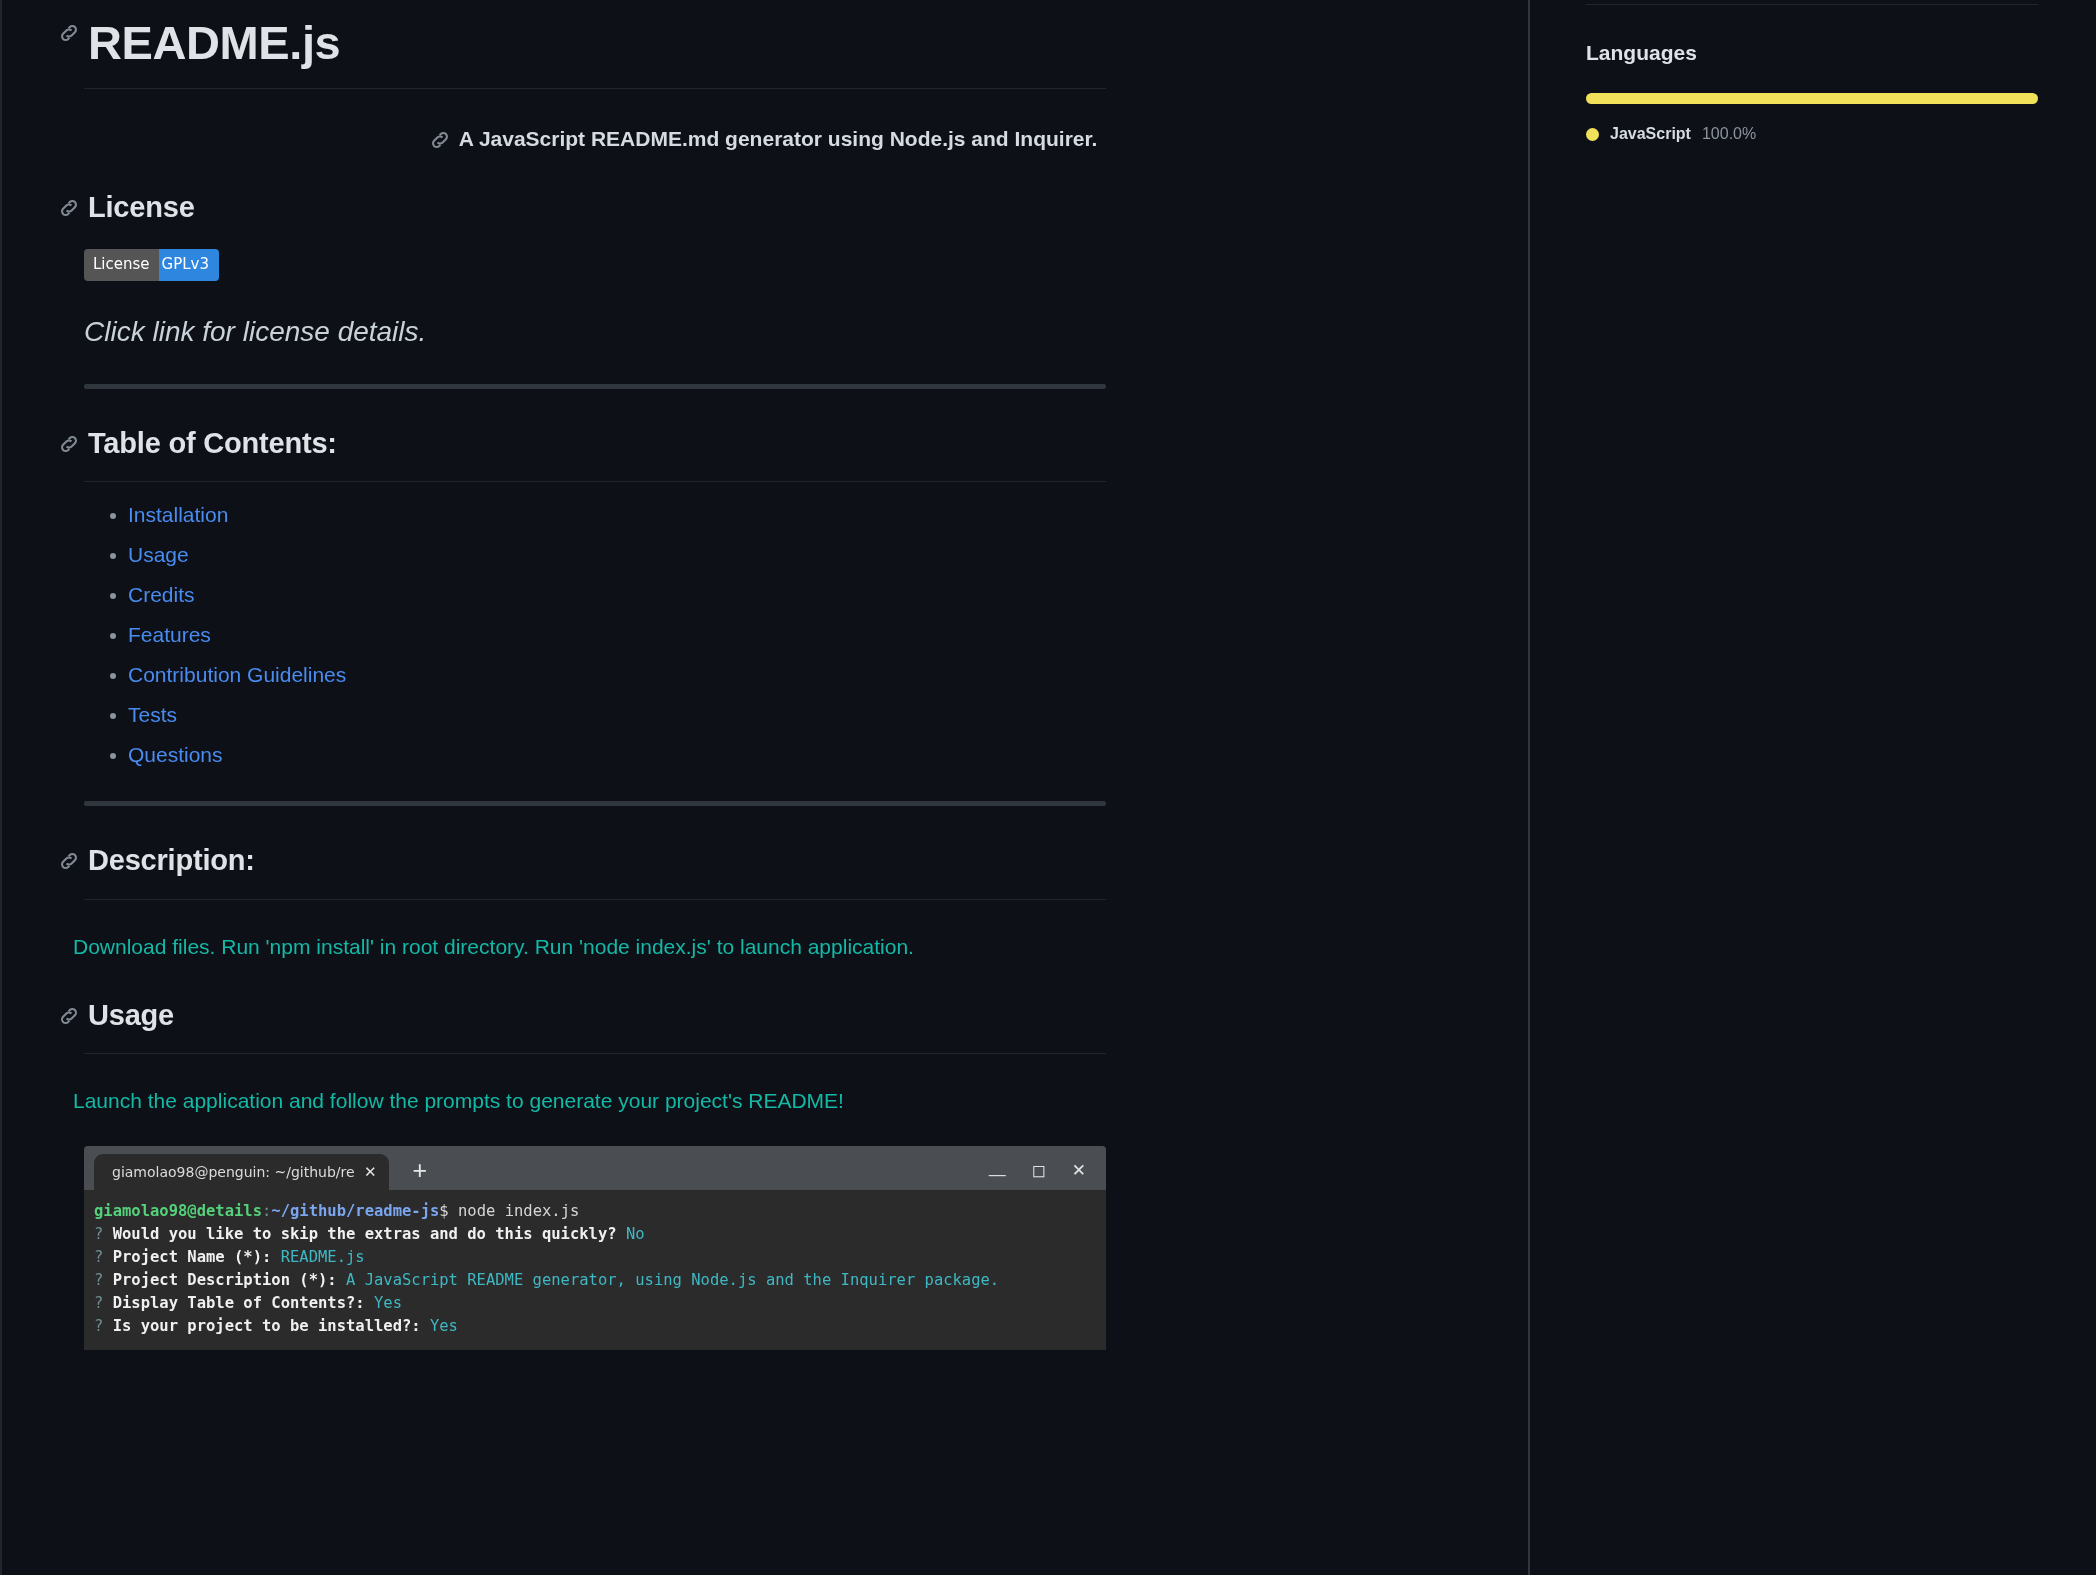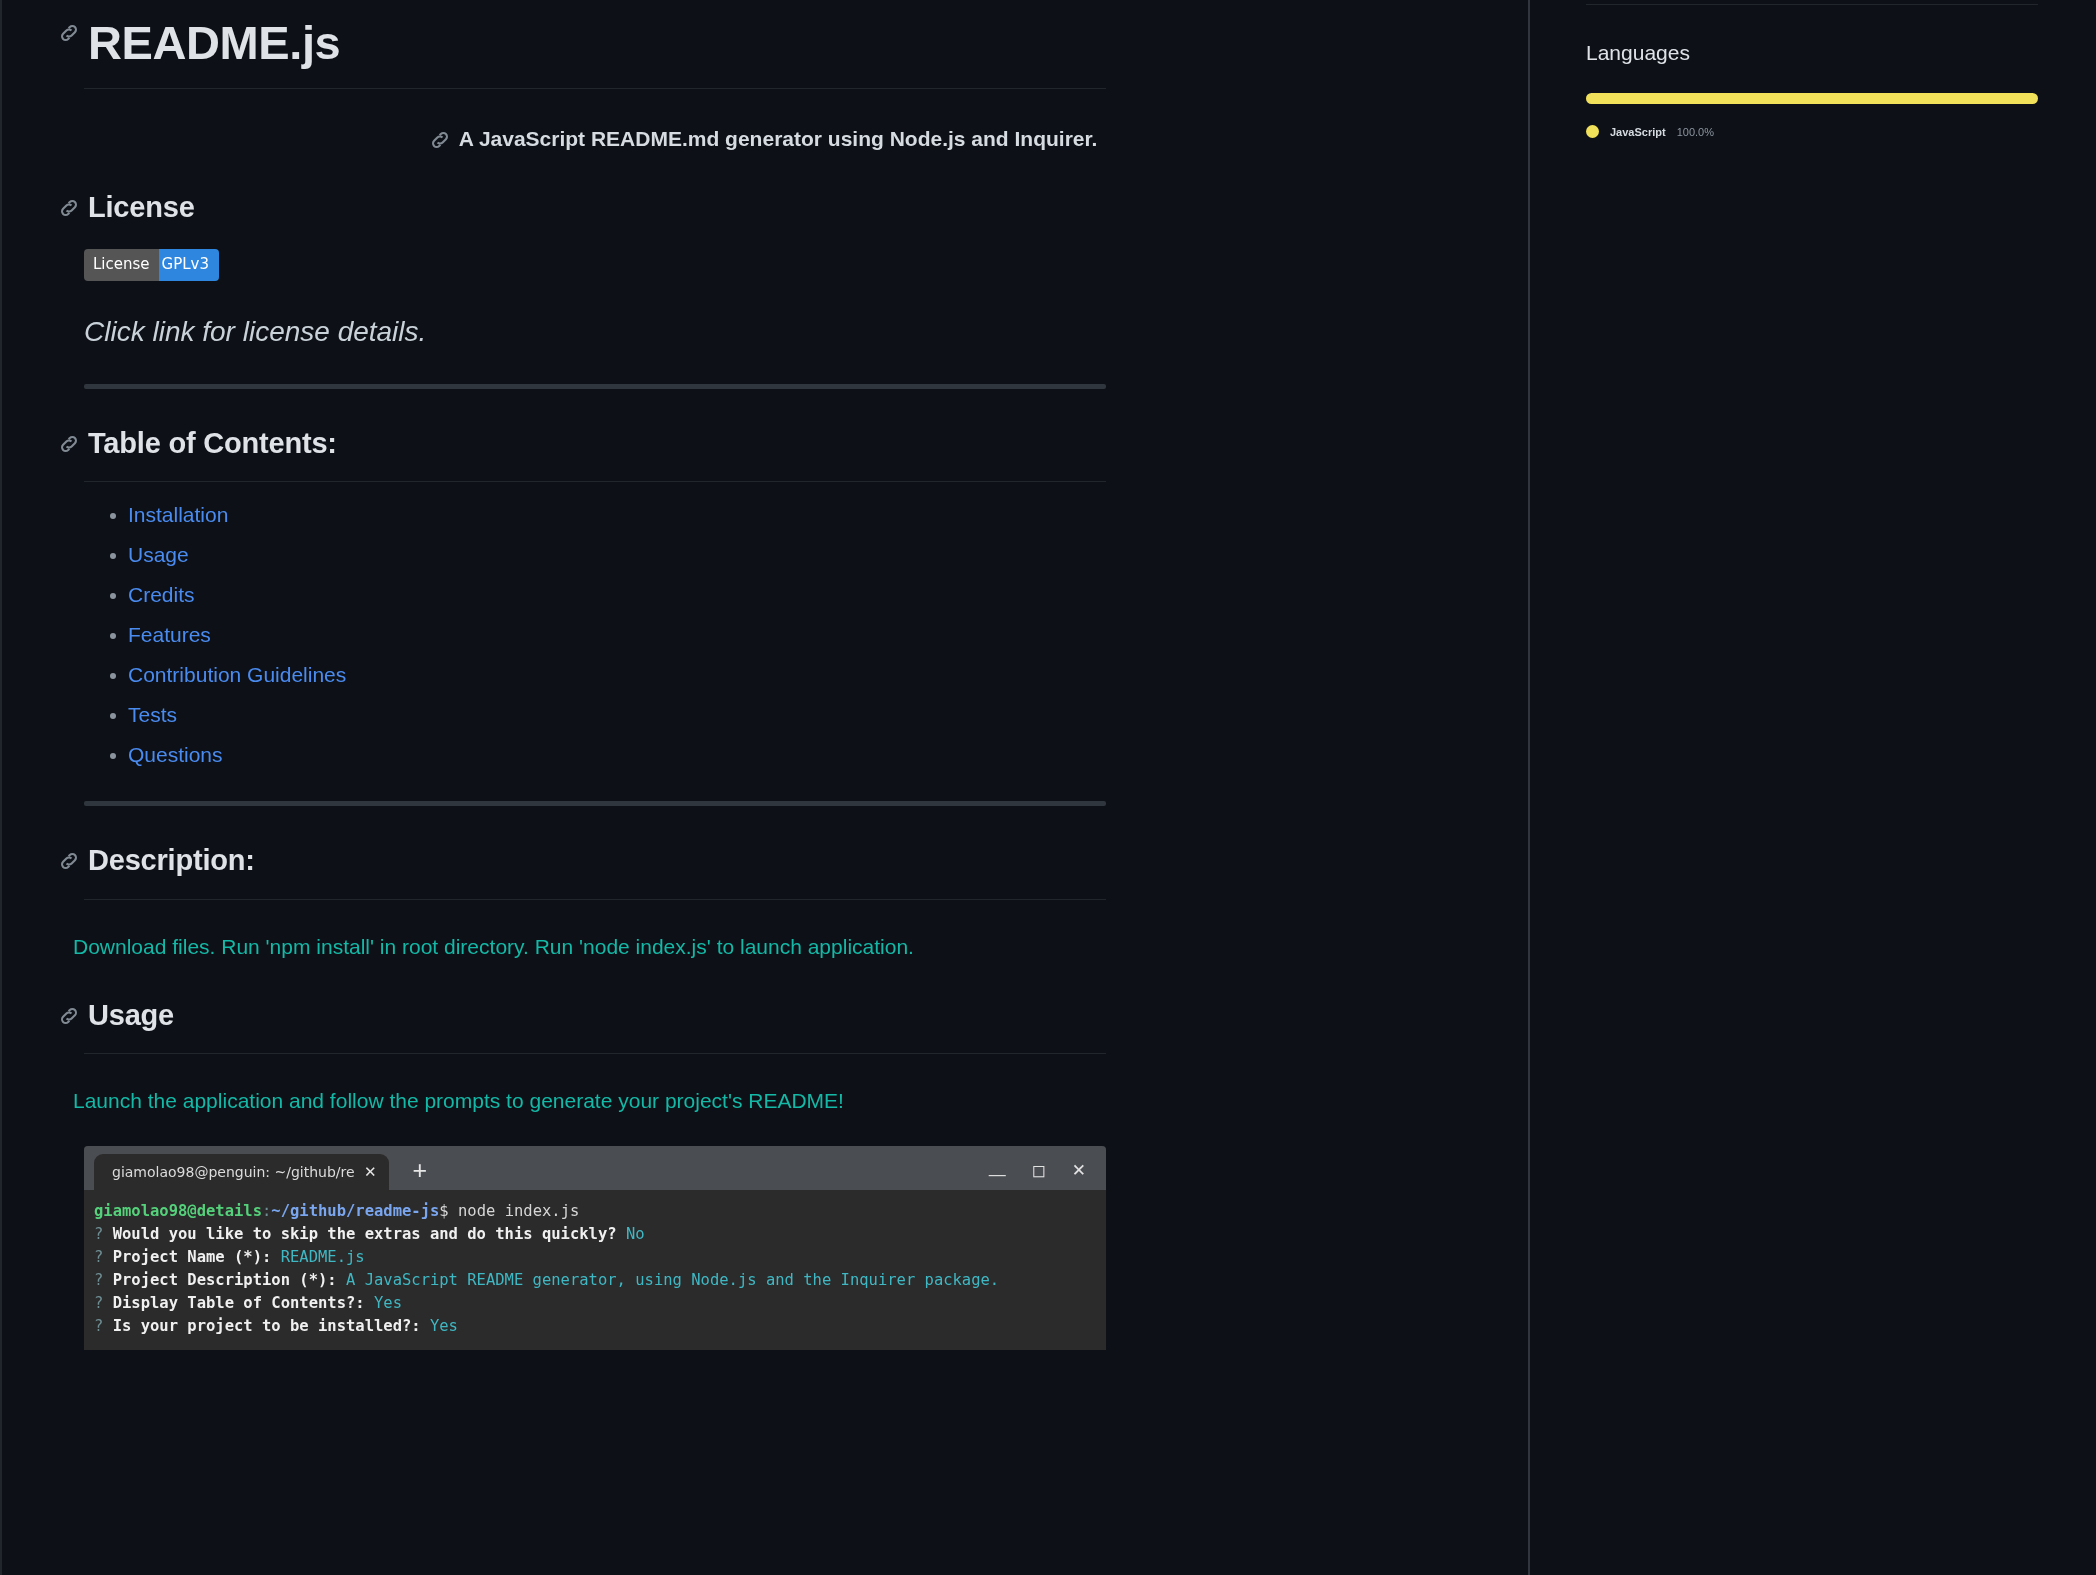--- a/index.html
+++ b/index.html
@@ -240,40 +240,40 @@
     padding: 0 56px 0 56px;
   }
   .side-rule {
     height: 1px;
     background: #21262d;
     margin-top: 4px;
     width: 452px;
   }
   .side-title {
     font-size: 21px;
-    font-weight: normal;
+    font-weight: bold;
     color: #dfe3e8;
     margin: 36px 0 0 0;
   }
   .lang-bar {
     margin-top: 28px;
     height: 11px;
     width: 452px;
     border-radius: 6px;
     overflow: hidden;
     display: flex;
     background: #21262d;
   }
   .lang-seg { height: 100%; }
   .lang-row {
     display: flex;
     align-items: center;
     gap: 11px;
     margin-top: 21px;
-    font-size: 11px;
+    font-size: 16px;
   }
   .lang-dot {
     width: 13px; height: 13px;
     border-radius: 50%;
     flex: 0 0 auto;
   }
   .lang-name { font-weight: bold; color: #d6dbe1; }
   .lang-pct  { color: #8b949e; }
 </style>
 </head>

